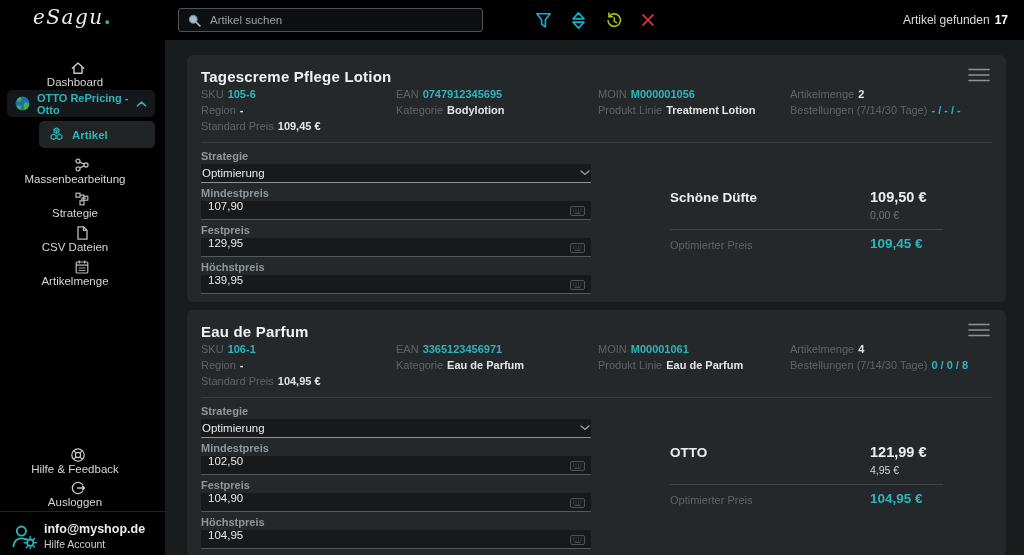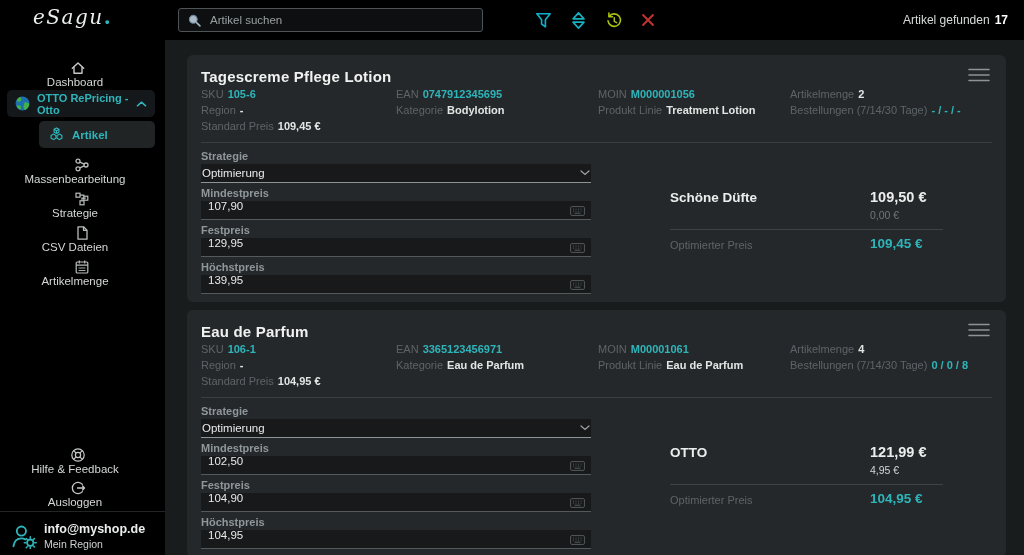--- a/index.html
+++ b/index.html
@@ -245,21 +245,21 @@
     <span class="ico">
       <svg width="26" height="26" viewBox="0 0 17 17" fill="none" stroke="currentColor" stroke-width="1.2" stroke-linecap="round">
           <circle cx="6.8" cy="5.3" r="3"></circle>
           <path d="M1.6 15.2c.5-3.5 2.5-5.1 5.2-5.1 1 0 1.8.2 2.5.7"></path>
           <circle cx="12.6" cy="12.9" r="2.1"></circle>
           <path d="M12.6 9.9v-.9M12.6 16.8v-.9M15.6 12.9h.9M8.7 12.9h.9M14.7 10.8l.6-.6M10 16.1l.6-.6M14.7 15l.6.6M10 10.2l.6.6" stroke-width="1"></path>
         </svg>
     </span>
     <span class="txt">
       <div class="email">info@myshop.de</div>
-      <div class="sub">Mein Region</div>
+      <div class="sub">Hilfe Account</div>
     </span>
   </div>
 </aside>
 
 <main class="content">
 
   <section class="card first">
     <span class="menu-btn">
       <svg width="22" height="16" viewBox="0 0 22 16" stroke="currentColor" stroke-width="1.6" stroke-linecap="round">
           <path d="M1 2.5h20M1 8h20M1 13.5h20"></path>

